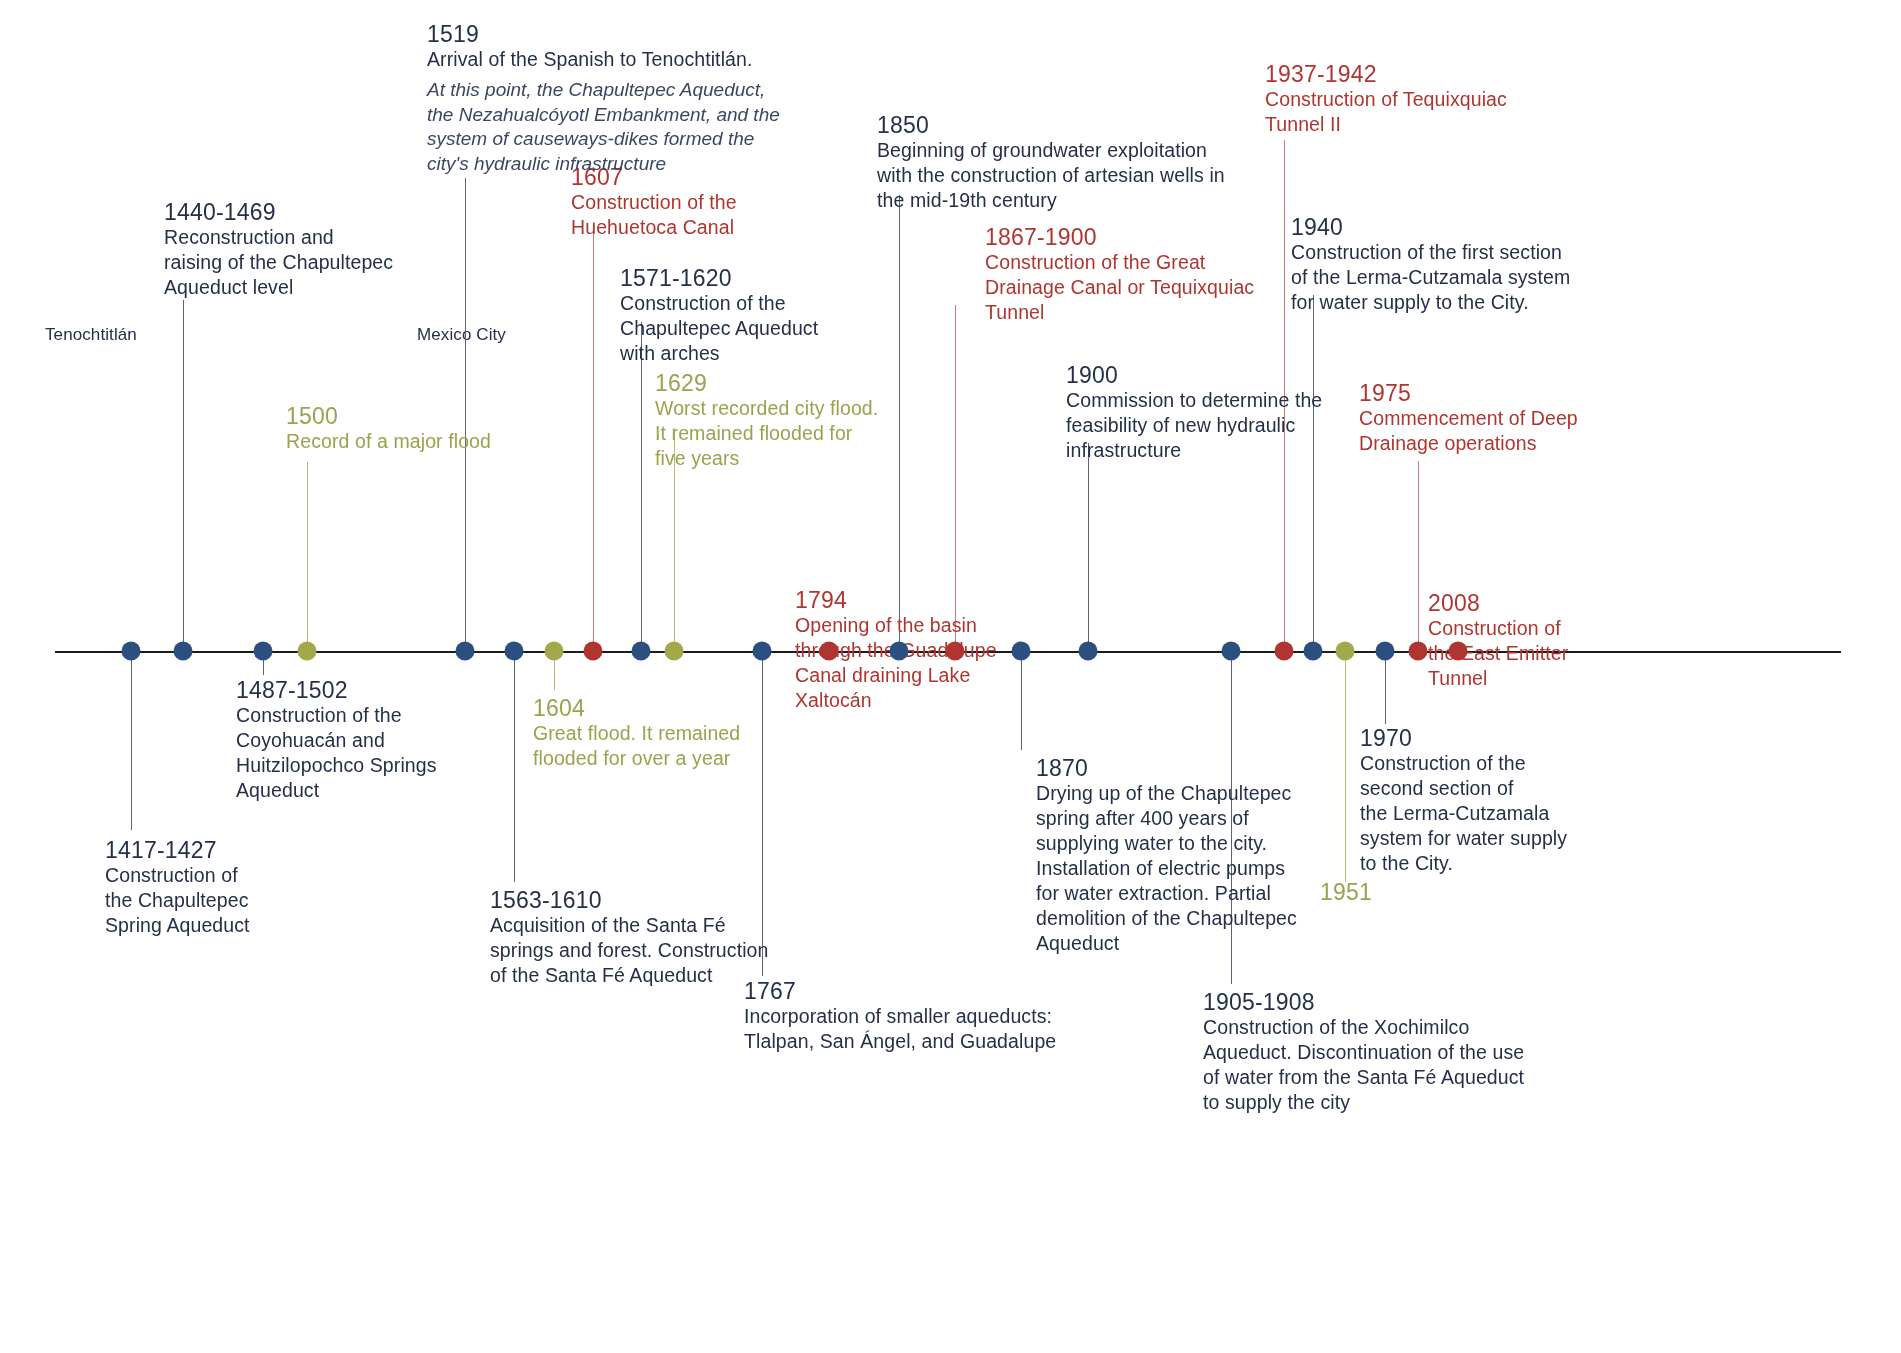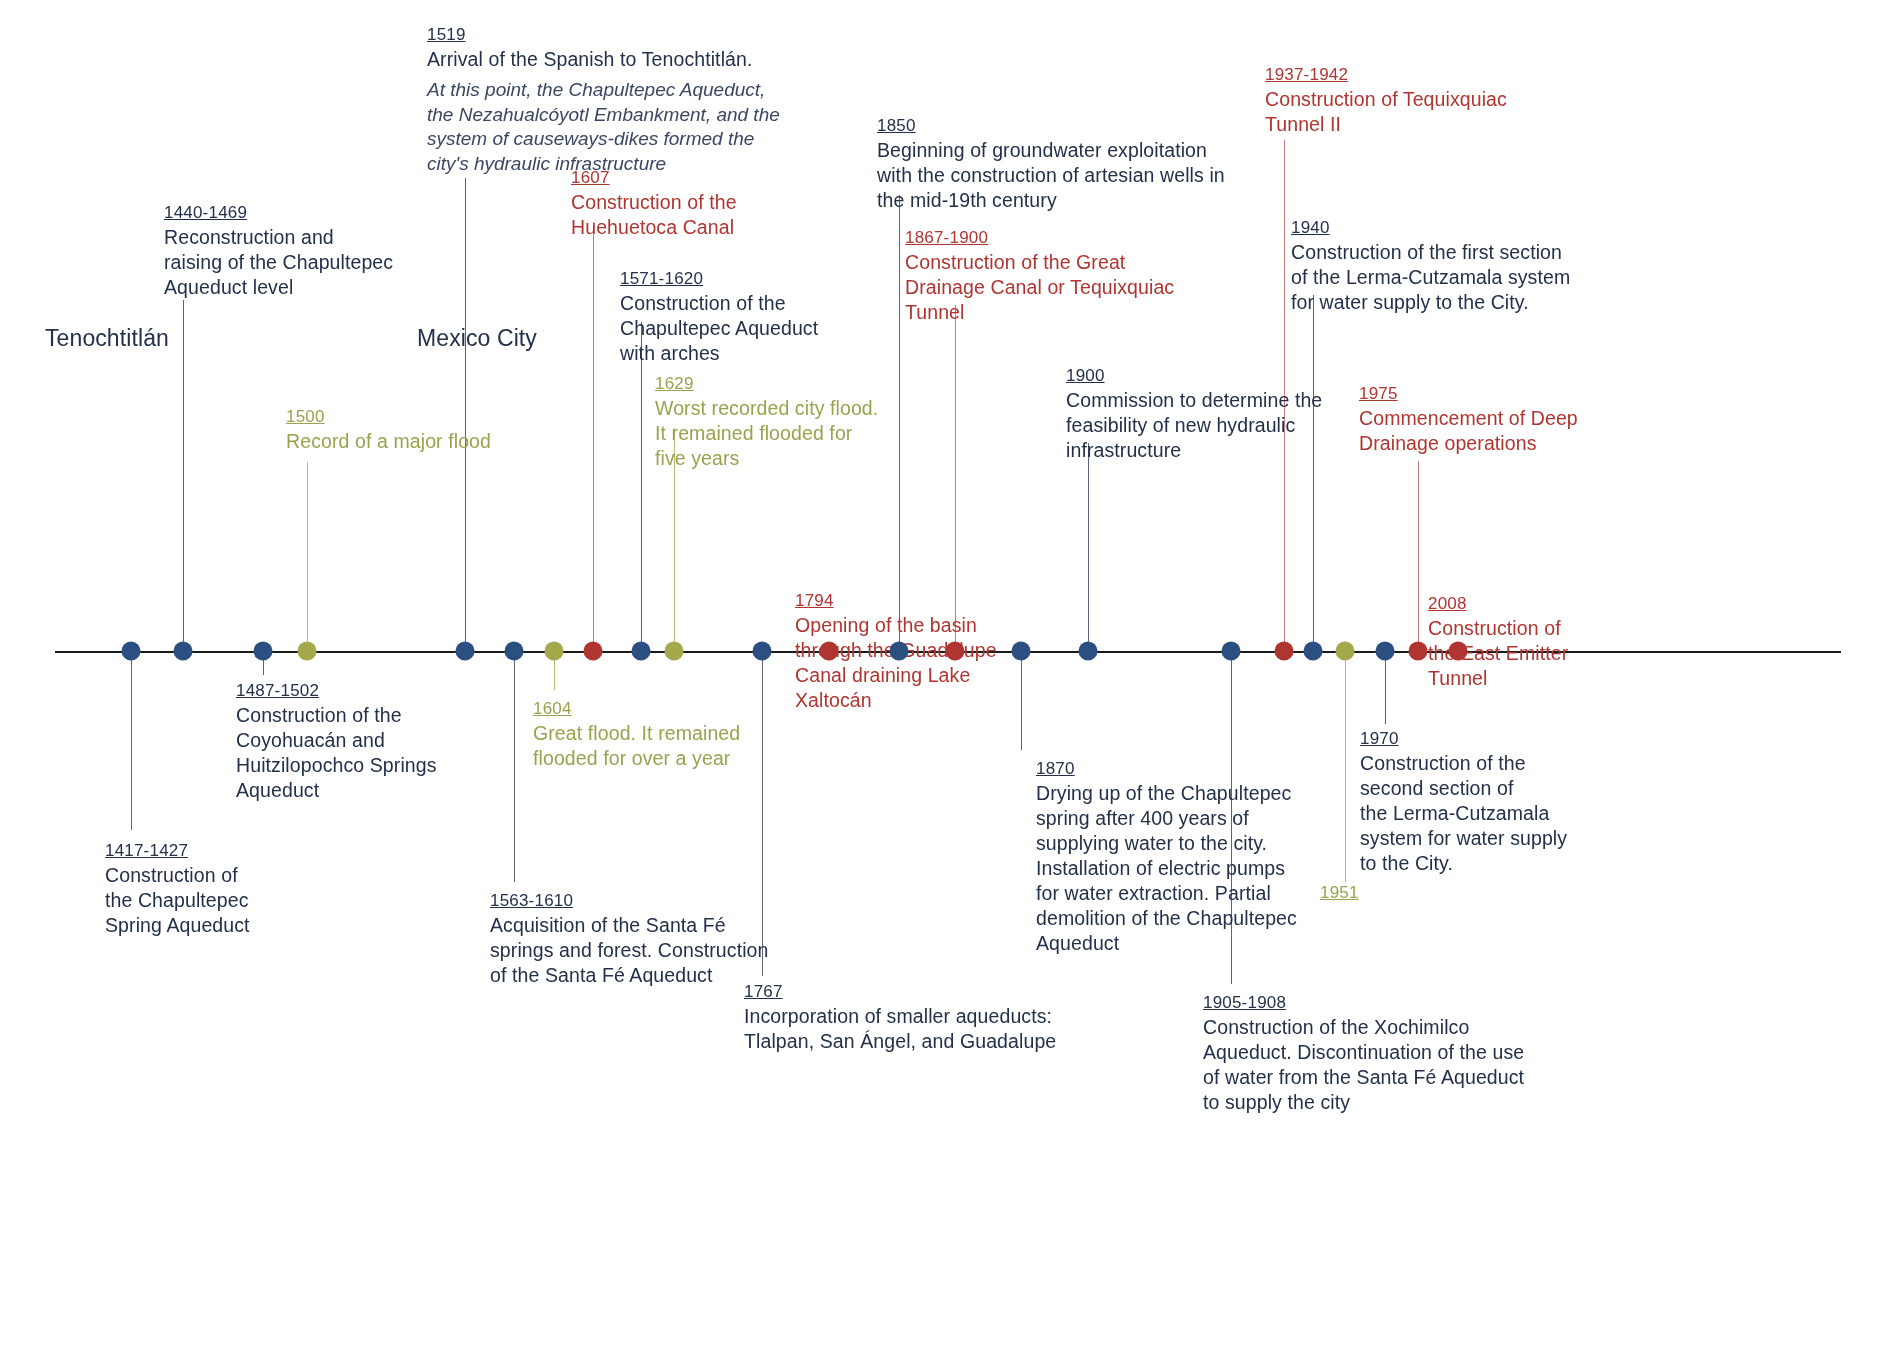--- a/index.html
+++ b/index.html
@@ -19,21 +19,21 @@
     position:absolute;
     left:55px;
     right:60px;
     top:651px;
     height:2px;
     background:#1b1b1b;
   }
   
   .era-label{
     position:absolute;
-    font-size:23px;
+    font-size:17px;
     color:#24304a;
     white-space:nowrap;
     letter-spacing:.1px;
   }
   
   .dot{
     position:absolute;
     width:19px;height:19px;
     border-radius:50%;
     transform:translate(-50%,-50%);
@@ -50,24 +50,23 @@
   .leader.blue{background:#5b6577;}
   .leader.olive{background:#b9bd74;}
   .leader.red{background:#c47c78;}
   
   .event{
     position:absolute;
     z-index:4;
   }
   .event .yr{
     display:block;
-    font-size:17px;
+    font-size:23px;
     line-height:25px;
     letter-spacing:.2px;
-    text-decoration:underline;
   }
   .event .desc{
     display:block;
     font-size:19.5px;
     line-height:25px;
     letter-spacing:.1px;
     white-space:pre-line;
   }
   .c-blue .yr,.c-blue .desc{color:#24304a;}
   .c-olive .yr,.c-olive .desc{color:#9ba24e;}
@@ -211,21 +210,21 @@
 through the Guadalupe
 Canal draining Lake
 Xaltocán</span>
       </div>
       <div class="event c-blue" style="left: 877px; top: 113px;">
         <span class="yr">1850</span>
         <span class="desc">Beginning of groundwater exploitation
 with the construction of artesian wells in
 the mid-19th century</span>
       </div>
-      <div class="event c-red" style="left: 905px; top: 225px;">
+      <div class="event c-red" style="left: 985px; top: 225px;">
         <span class="yr">1867-1900</span>
         <span class="desc">Construction of the Great
 Drainage Canal or Tequixquiac
 Tunnel</span>
       </div>
       <div class="event c-blue" style="left: 1036px; top: 756px;">
         <span class="yr">1870</span>
         <span class="desc">Drying up of the Chapultepec
 spring after 400 years of
 supplying water to the city.

